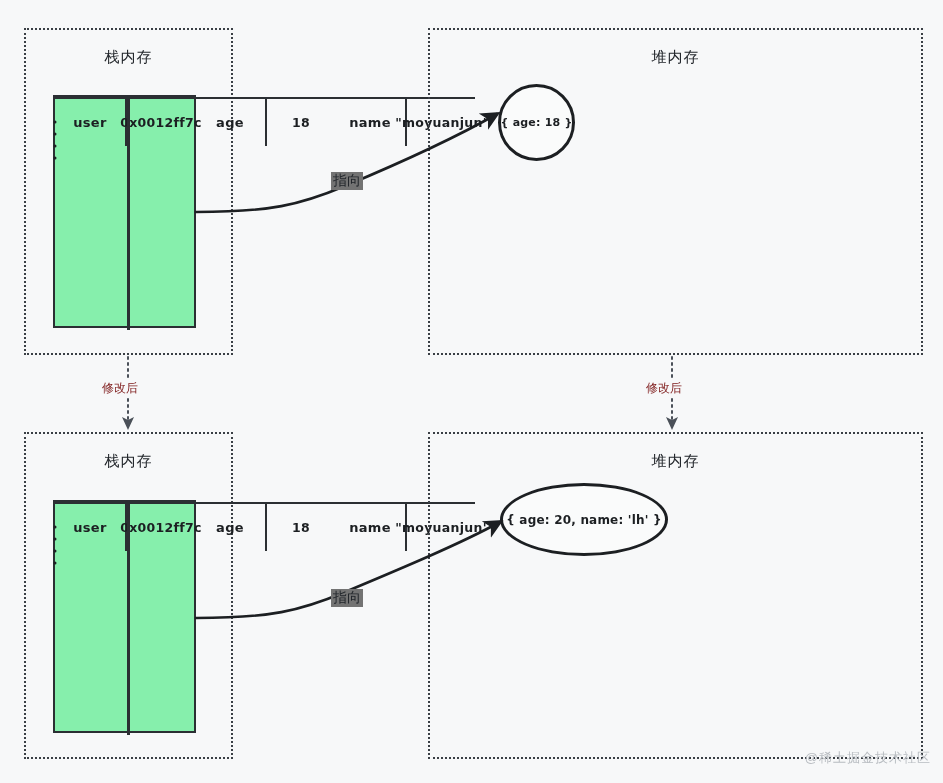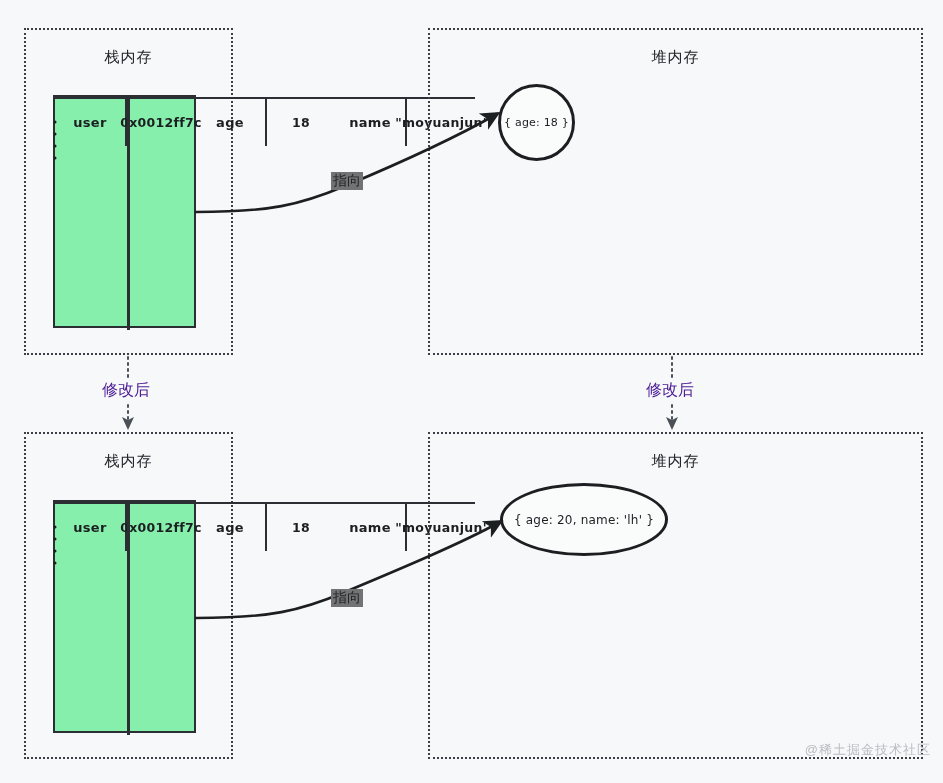--- a/index.html
+++ b/index.html
@@ -97,21 +97,21 @@
   
   .heap-shape {
     position: absolute;
     border: 3px solid #1c1f22;
     background: #fafbfb;
     display: flex;
     align-items: center;
     justify-content: center;
     border-radius: 50%;
     font-family: "DejaVu Sans", sans-serif;
-    font-weight: normal;
+    font-weight: bold;
     color: #1c1f22;
     font-size: 12px;
     letter-spacing: 0.2px;
     white-space: nowrap;
   }
   
   #arrows {
     position: absolute;
     left: 0; top: 0;
     width: 943px; height: 783px;
@@ -121,31 +121,31 @@
     position: absolute;
     font-size: 14px;
     color: #22262b;
     font-family: "Liberation Sans", "DejaVu Sans", sans-serif;
     background: #737373;
     padding: 0 2px;
     white-space: nowrap;
   }
   .transition-label {
     position: absolute;
-    font-size: 16px;
-    color: #4c1d95;
+    font-size: 12px;
+    color: #7f1d1d;
     font-family: Liberation Sans, sans-serif;
     background: #f7f8f9;
     padding: 1px 3px;
     white-space: nowrap;
   }
   .watermark {
     position: absolute;
     right: 12px;
-    bottom: 24px;
+    bottom: 16px;
     font-size: 13px;
     color: #b9bdc2;
     font-family: "Liberation Sans", "DejaVu Sans", sans-serif;
     letter-spacing: 1px;
   }
 </style>
 </head>
 <body>
 
 <div id="stage">

